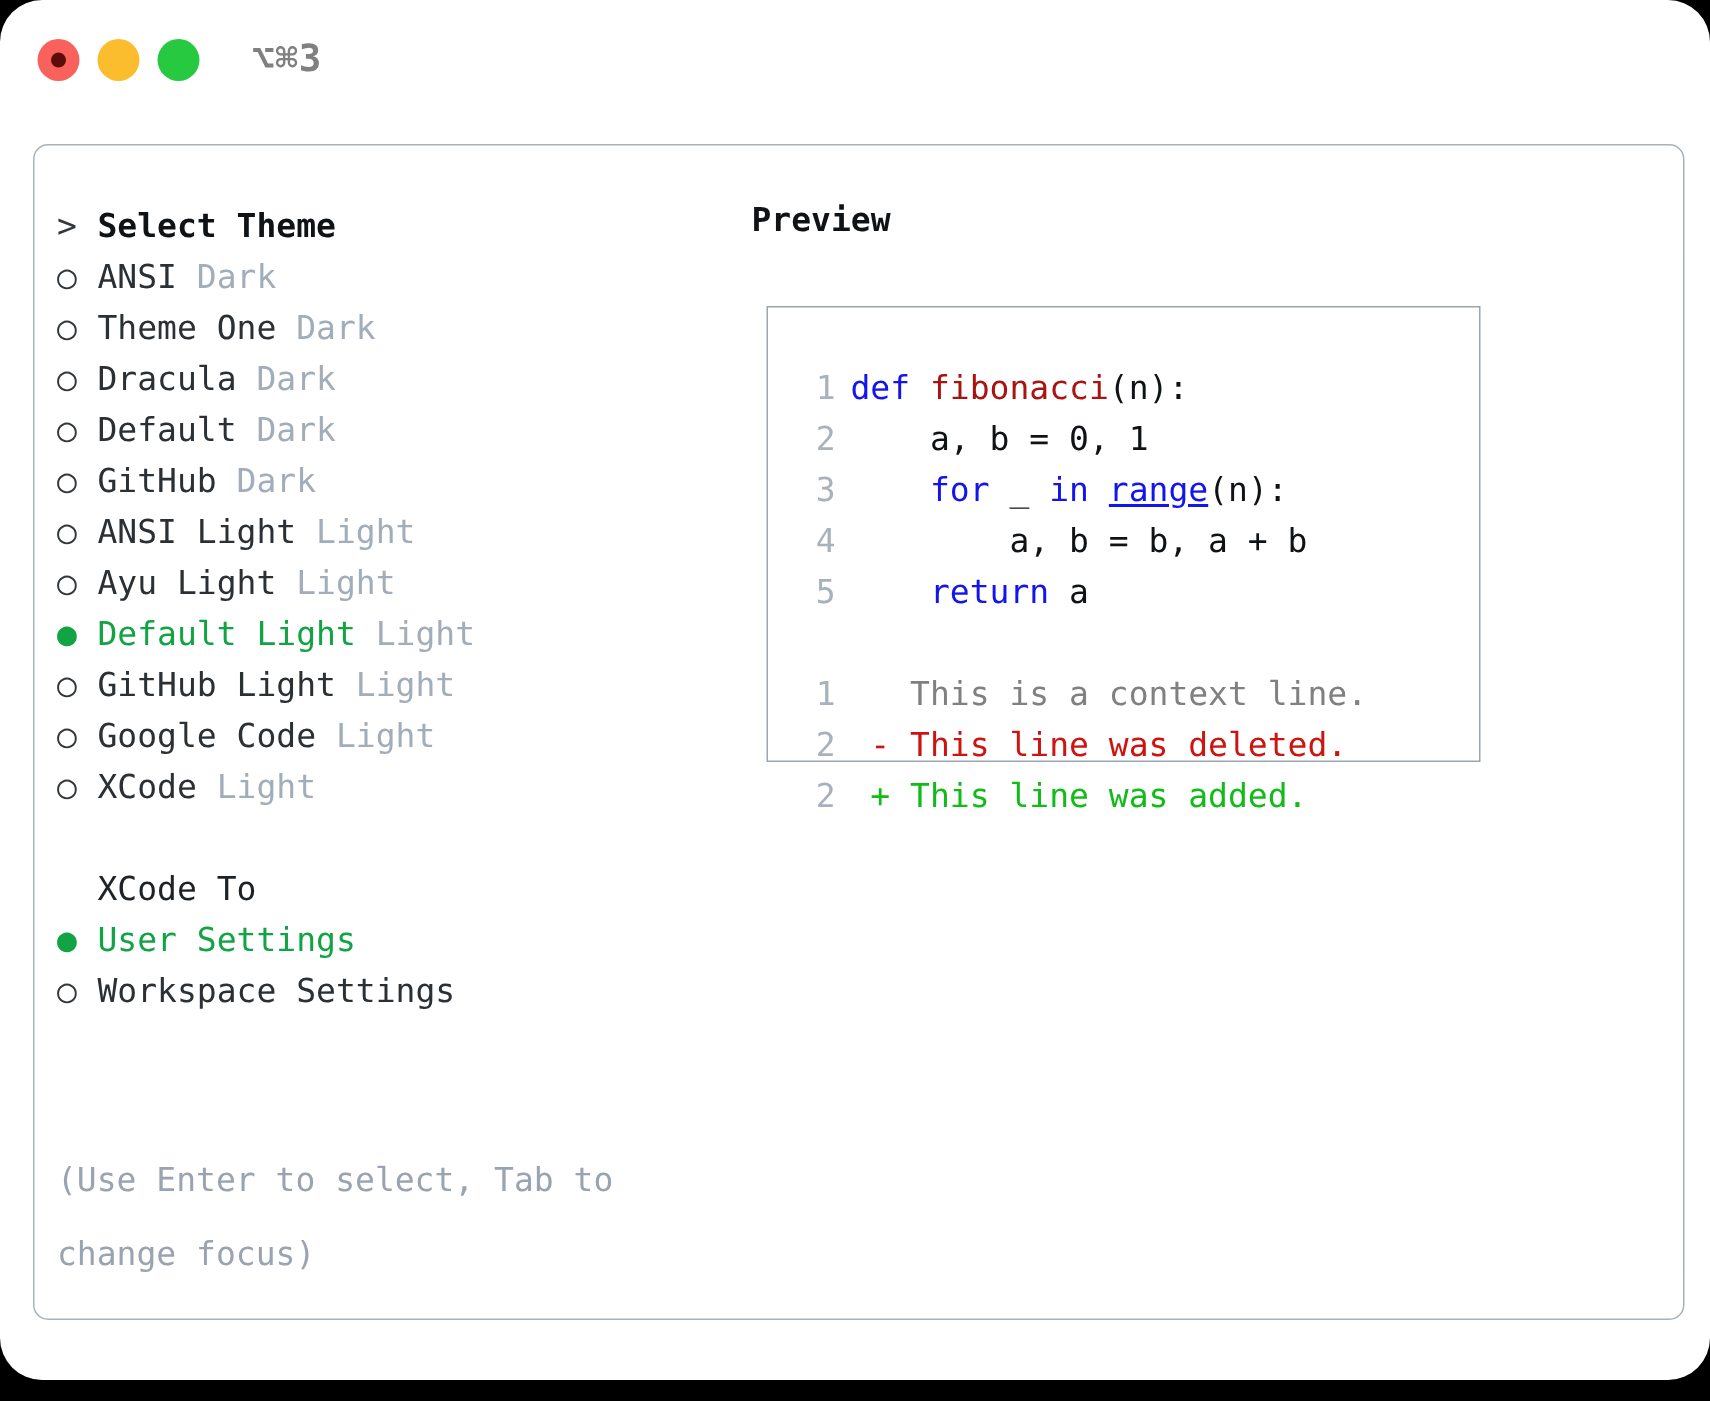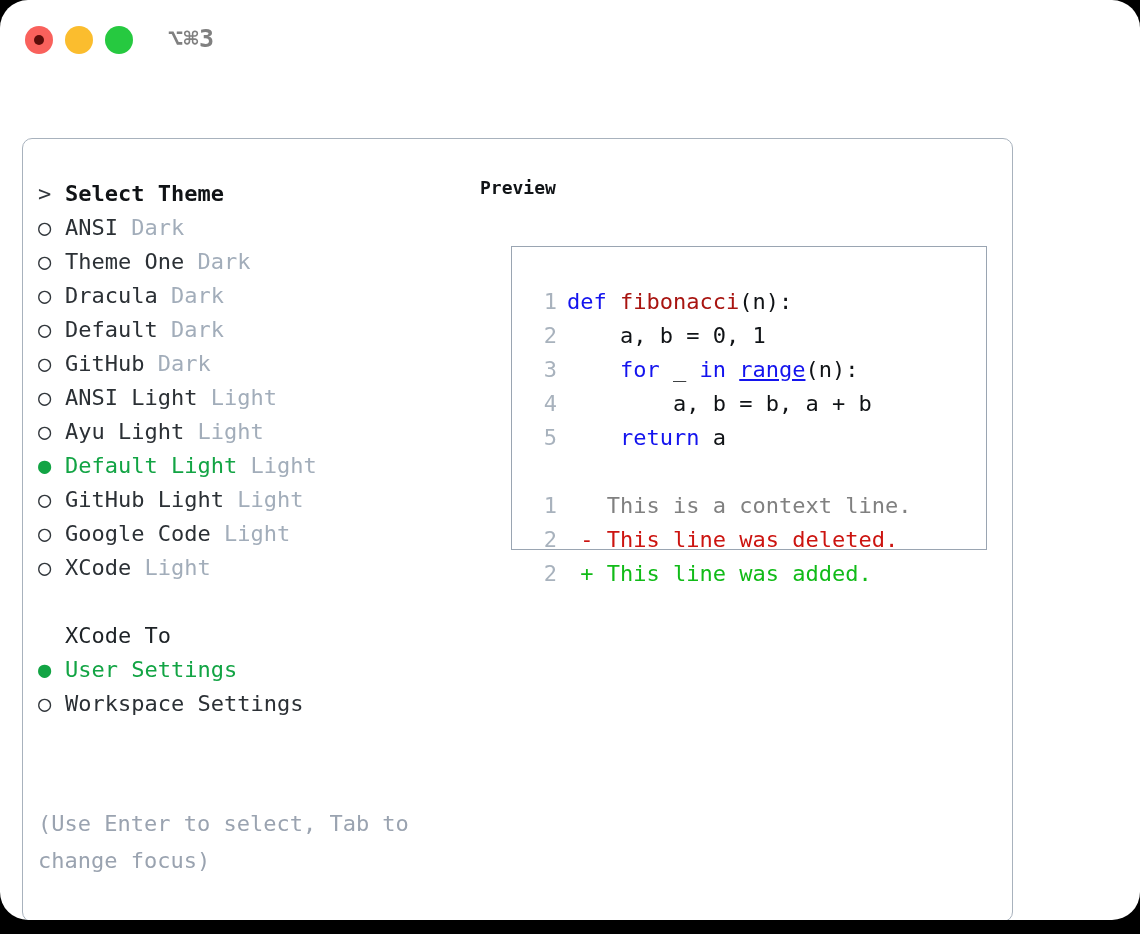--- a/index.html
+++ b/index.html
@@ -48,25 +48,24 @@
     font-weight: bold;
     color: #808080;
     letter-spacing: 0.5px;
     white-space: pre;
   }
 
   
   #panel {
     position: absolute;
     left: 22px; top: 96px;
-    width: 991px; height: 784px;
+    width: 1101px; height: 784px;
     border: 1.6px solid #a8b2bd;
     border-radius: 10px;
     background: #ffffff;
-    margin-top: 42px;
   }
 
   
   #left-col {
     position: absolute;
     left: 15px; top: 38px;
     width: 460px;
   }
 
   .row {
@@ -94,29 +93,29 @@
   .variant   { color: #a2adba; }
   .label-plain { color: #1d2226; }
 
   .spacer { height: 34px; }
 
   #hint {
     position: absolute;
     left: 15px; top: 666px;
     width: 420px;
     font-size: 22px;
-    line-height: 37px;
+    line-height: 49px;
     color: #9aa3b0;
   }
 
   
   #preview-title {
     position: absolute;
-    left: 457px; top: 38px;
-    font-size: 18px;
+    left: 478px; top: 38px;
+    font-size: 22px;
     font-weight: bold;
     color: #101316;
   }
   #preview-box {
     position: absolute;
     left: 488px; top: 107px;
     width: 476px; height: 304px;
     border: 1.6px solid #9aa5b2;
     background: #ffffff;
   }

